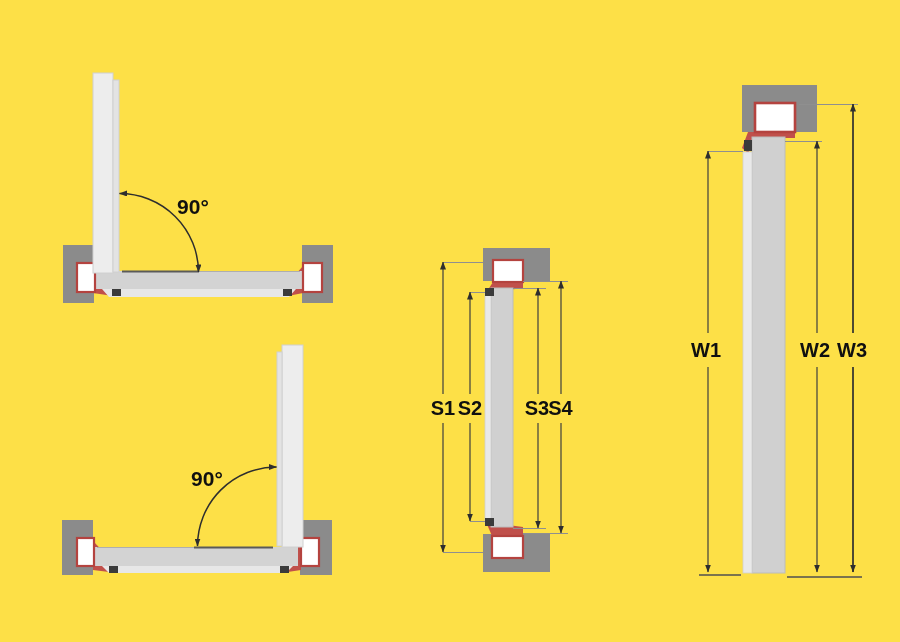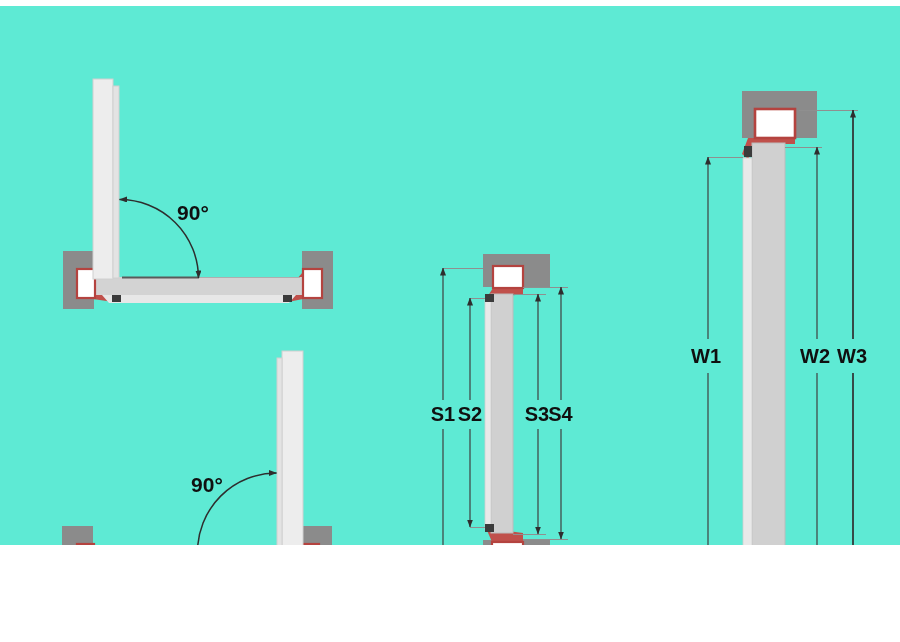--- a/index.html
+++ b/index.html
@@ -1,16 +1,16 @@
 <!DOCTYPE html>
 <html><head>
 <meta charset="utf-8">
 <style>
   html,body{margin:0;padding:0;background:#ffffff;}
-  .stage{width:900px;height:539px;background:#5eead4;position:relative;overflow:hidden;margin-top:6px;}
+  .stage{width:900px;height:642px;background:#fde047;position:relative;overflow:hidden;}
   svg{display:block;}
   .wall{fill:#8b8b8b;}
   .redfill{fill:#c0504b;}
   .redbox{fill:#ffffff;stroke:#b4433f;stroke-width:2.2;}
   .redbox-lg{fill:#ffffff;stroke:#b4433f;stroke-width:2.6;}
   .slab{fill:#d3d3d3;}
   .slab-strip{fill:#e7e7e7;}
   .leaf{fill:#ededed;stroke:#d0d0d0;stroke-width:1;}
   .leaf-strip{fill:#e3e3e3;stroke:#d0d0d0;stroke-width:1;}
   .panel{fill:#d0d0d0;stroke:#bcbcbc;stroke-width:1;}

